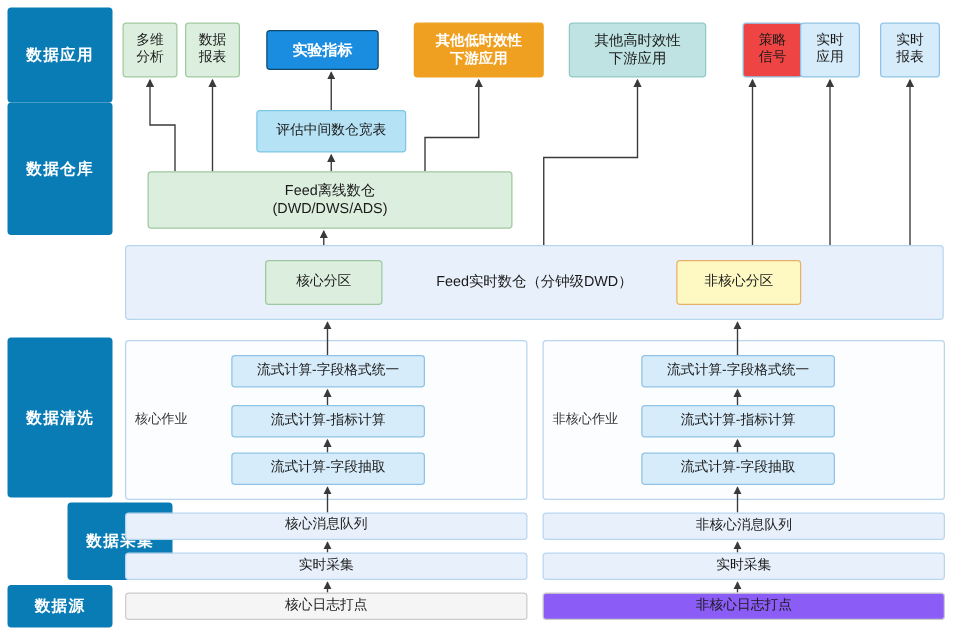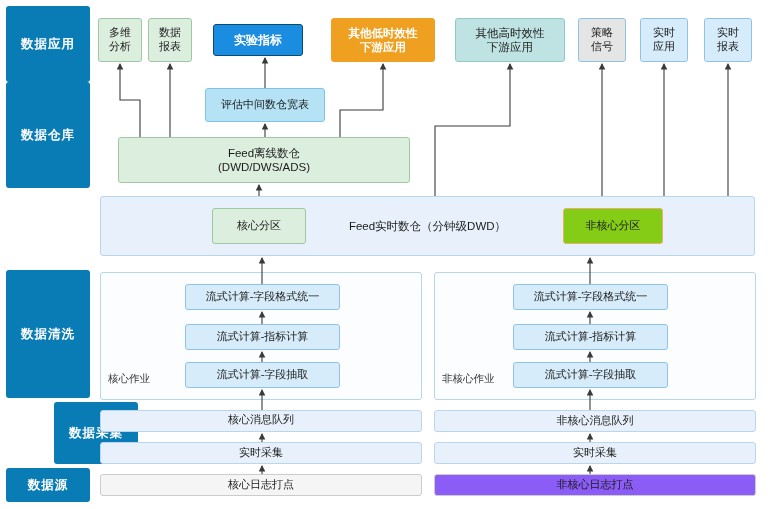--- a/index.html
+++ b/index.html
@@ -50,21 +50,20 @@
     position: absolute;
     box-sizing: border-box;
     border: 1px solid #b9d6ef;
     background: #fbfdff;
     border-radius: 3px;
   }
   .group-label {
     position: absolute;
     font-size: 10.5px;
     color: #333;
-    margin-top: 44px;
   }
   svg.arrows {
     position: absolute;
     left: 0;
     top: 0;
     width: 770px;
     height: 509px;
     pointer-events: none;
   }
 </style>
@@ -146,39 +145,39 @@
 报表</div>
 
   <div class="box white-text" style="left:213px;top:24px;width:90px;height:32px;background:#1b8de0;border:1px solid #0c4a6e;font-size:12px;">实验指标</div>
 
   <div class="box white-text" style="left:331px;top:18px;width:104px;height:44px;background:#f0a020;border:1px solid #f0a020;white-space:pre-line;font-size:11.5px;">其他低时效性
 下游应用</div>
 
   <div class="box" style="left:455px;top:18px;width:110px;height:44px;background:#bfe3e2;border:1px solid #8fc9c8;white-space:pre-line;font-size:11.5px;">其他高时效性
 下游应用</div>
 
-  <div class="box" style="left:578px;top:18px;width:48px;height:44px;background:#e5e5e5;border:1px solid #8ec3e6;white-space:pre-line;">策略
+  <div class="box" style="left:594px;top:18px;width:48px;height:44px;background:#ef4444;border:1px solid #8ec3e6;white-space:pre-line;">策略
 信号</div>
 
   <div class="box" style="left:640px;top:18px;width:48px;height:44px;background:#d7ecfa;border:1px solid #8ec3e6;white-space:pre-line;">实时
 应用</div>
 
   <div class="box" style="left:704px;top:18px;width:48px;height:44px;background:#d7ecfa;border:1px solid #8ec3e6;white-space:pre-line;">实时
 报表</div>
 
   <div class="box" style="left:205px;top:88px;width:120px;height:34px;background:#b5e3f5;border:1px solid #7cc8e4;">评估中间数仓宽表</div>
 
   <div class="box" style="left:118px;top:137px;width:292px;height:46px;background:#dceedd;border:1px solid #9ec9a0;white-space:pre-line;font-size:11.5px;">Feed离线数仓
 (DWD/DWS/ADS)</div>
 
   <div class="box" style="left:100px;top:196px;width:655px;height:60px;background:#e8f1fb;border:1px solid #b9d6ef;font-size:11.5px;">Feed实时数仓（分钟级DWD）</div>
 
   <div class="box" style="left:212px;top:208px;width:94px;height:36px;background:#dceedd;border:1px solid #9ec9a0;">核心分区</div>
 
-  <div class="box" style="left:541px;top:208px;width:100px;height:36px;background:#84cc16;border:1px solid #e6b26a;margin-left:22px;">非核心分区</div>
+  <div class="box" style="left:541px;top:208px;width:100px;height:36px;background:#fef9c3;border:1px solid #e6b26a;">非核心分区</div>
 
   <div class="box" style="left:185px;top:284px;width:155px;height:26px;background:#d7ecfa;border:1px solid #8ec3e6;">流式计算-字段格式统一</div>
 
   <div class="box" style="left:185px;top:324px;width:155px;height:26px;background:#d7ecfa;border:1px solid #8ec3e6;">流式计算-指标计算</div>
 
   <div class="box" style="left:185px;top:362px;width:155px;height:26px;background:#d7ecfa;border:1px solid #8ec3e6;">流式计算-字段抽取</div>
 
   <div class="box" style="left:513px;top:284px;width:155px;height:26px;background:#d7ecfa;border:1px solid #8ec3e6;">流式计算-字段格式统一</div>
 
   <div class="box" style="left:513px;top:324px;width:155px;height:26px;background:#d7ecfa;border:1px solid #8ec3e6;">流式计算-指标计算</div>

